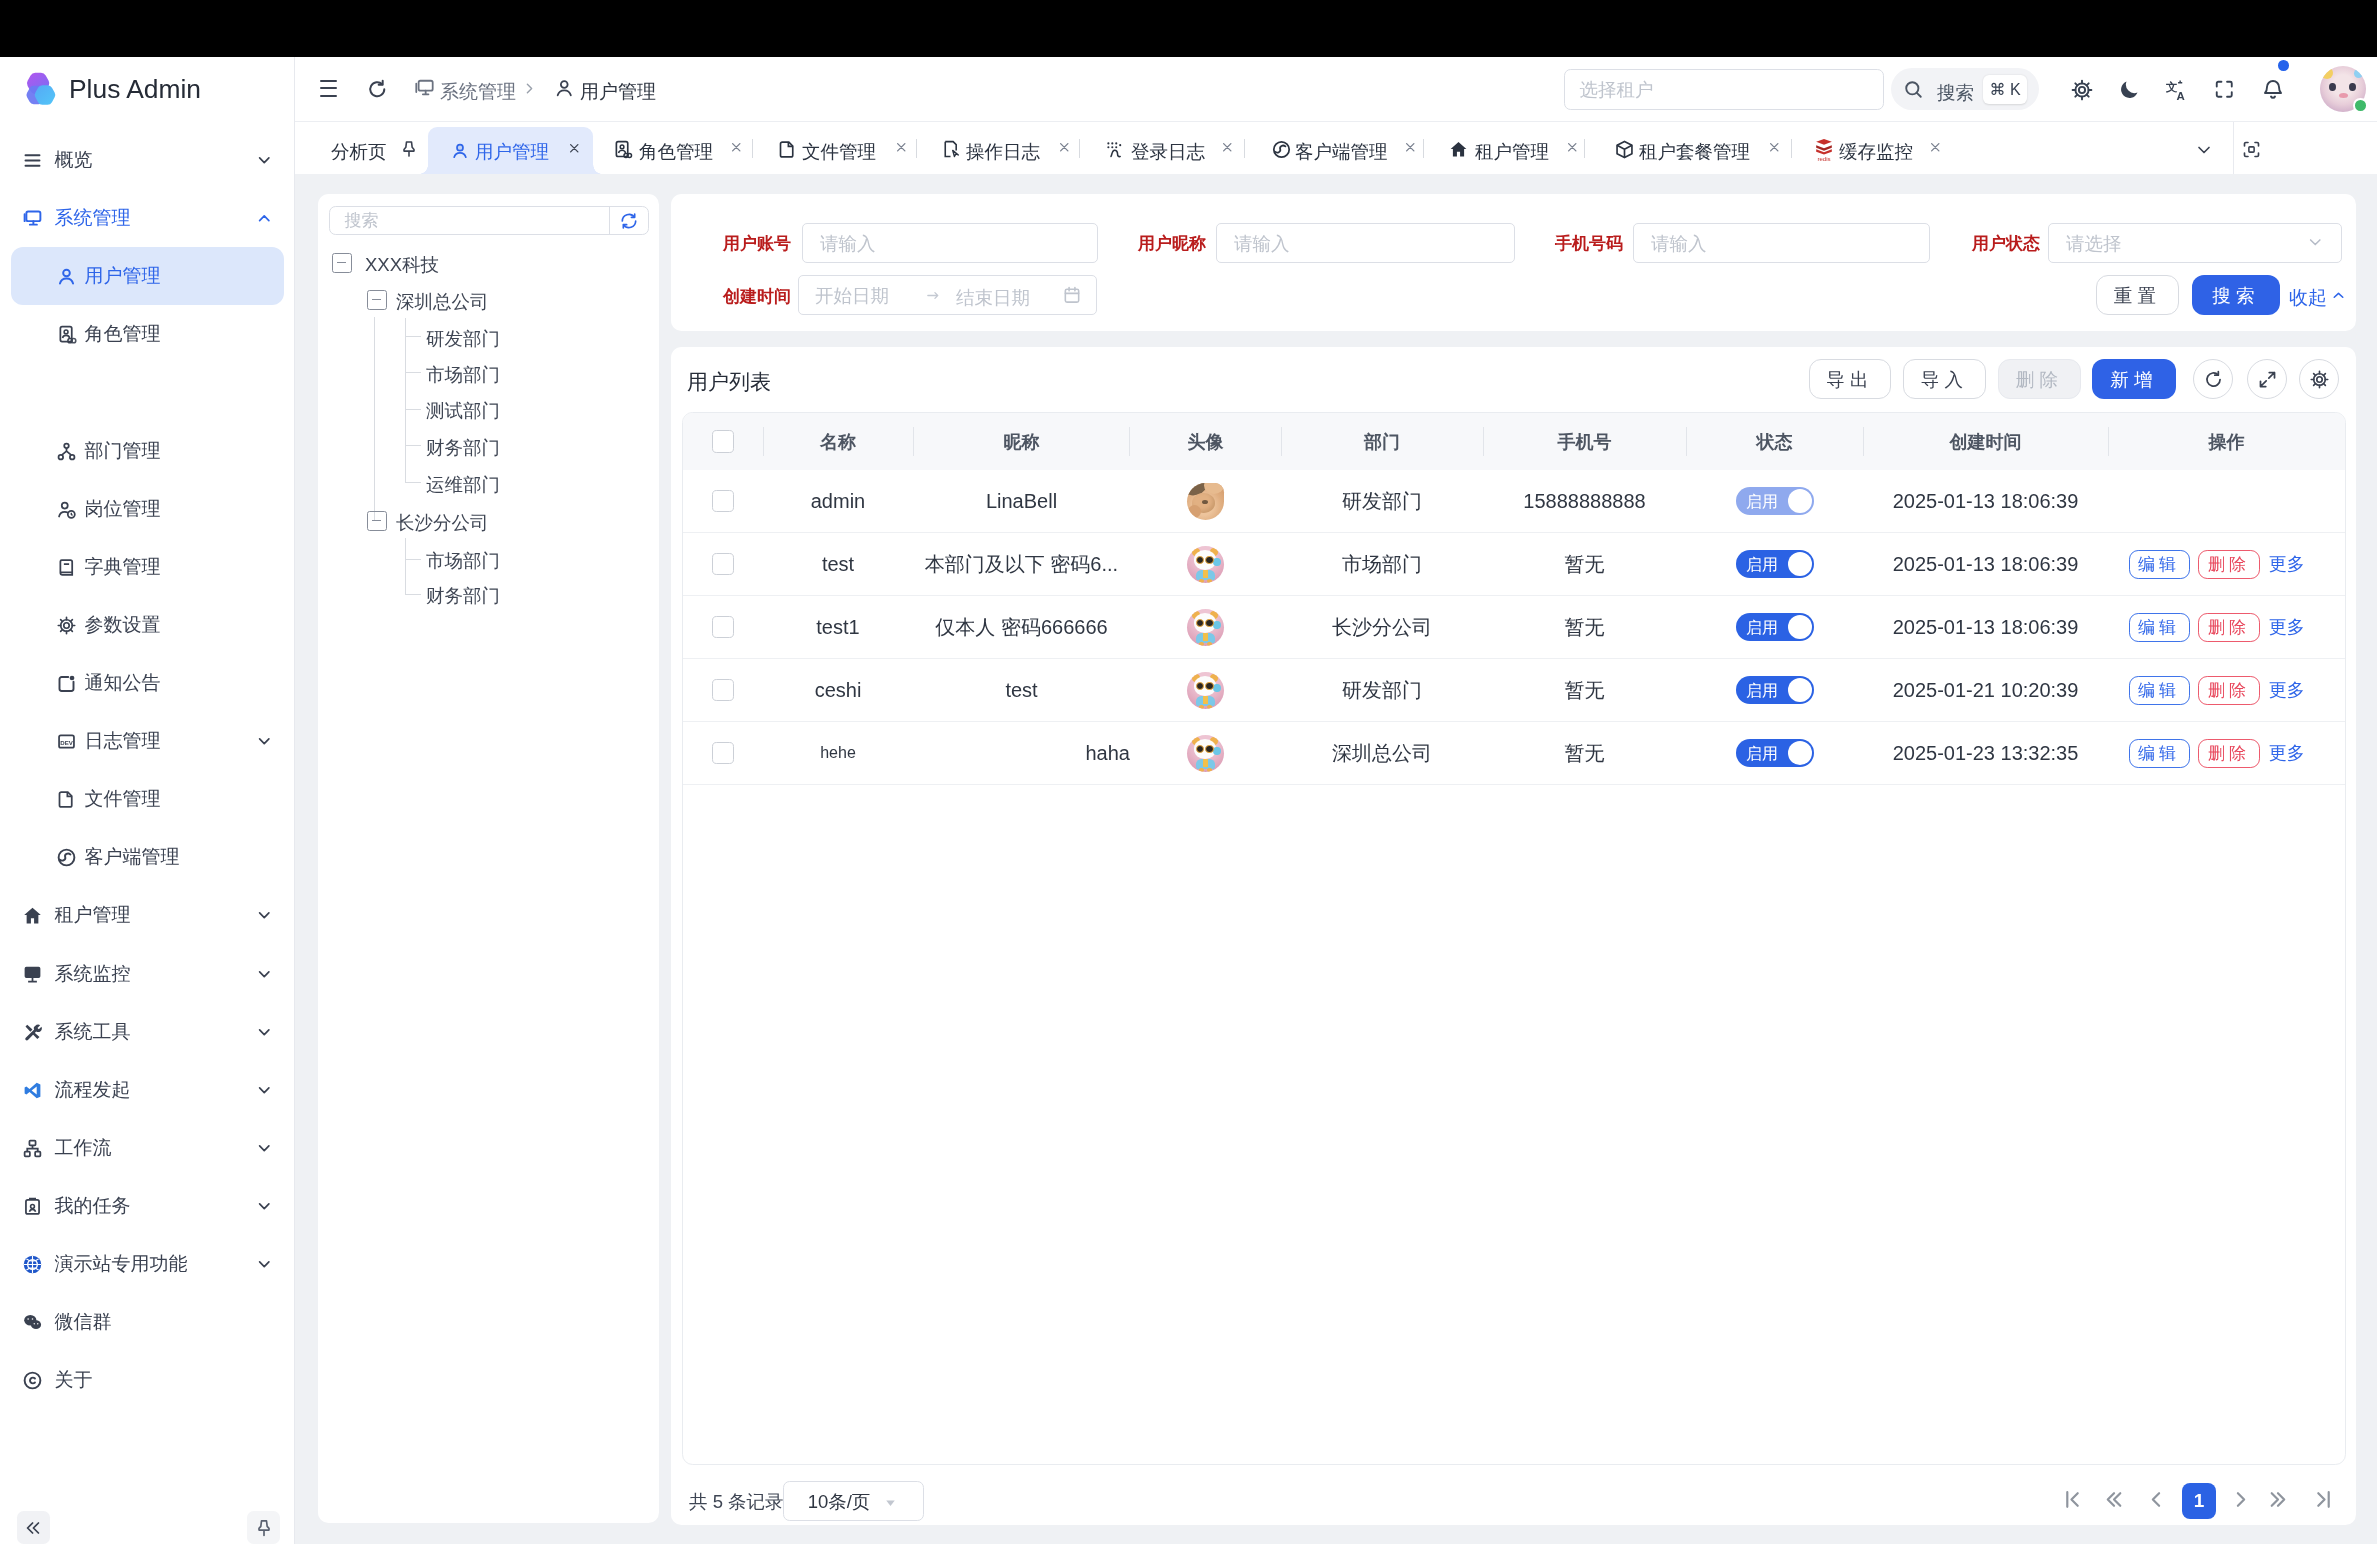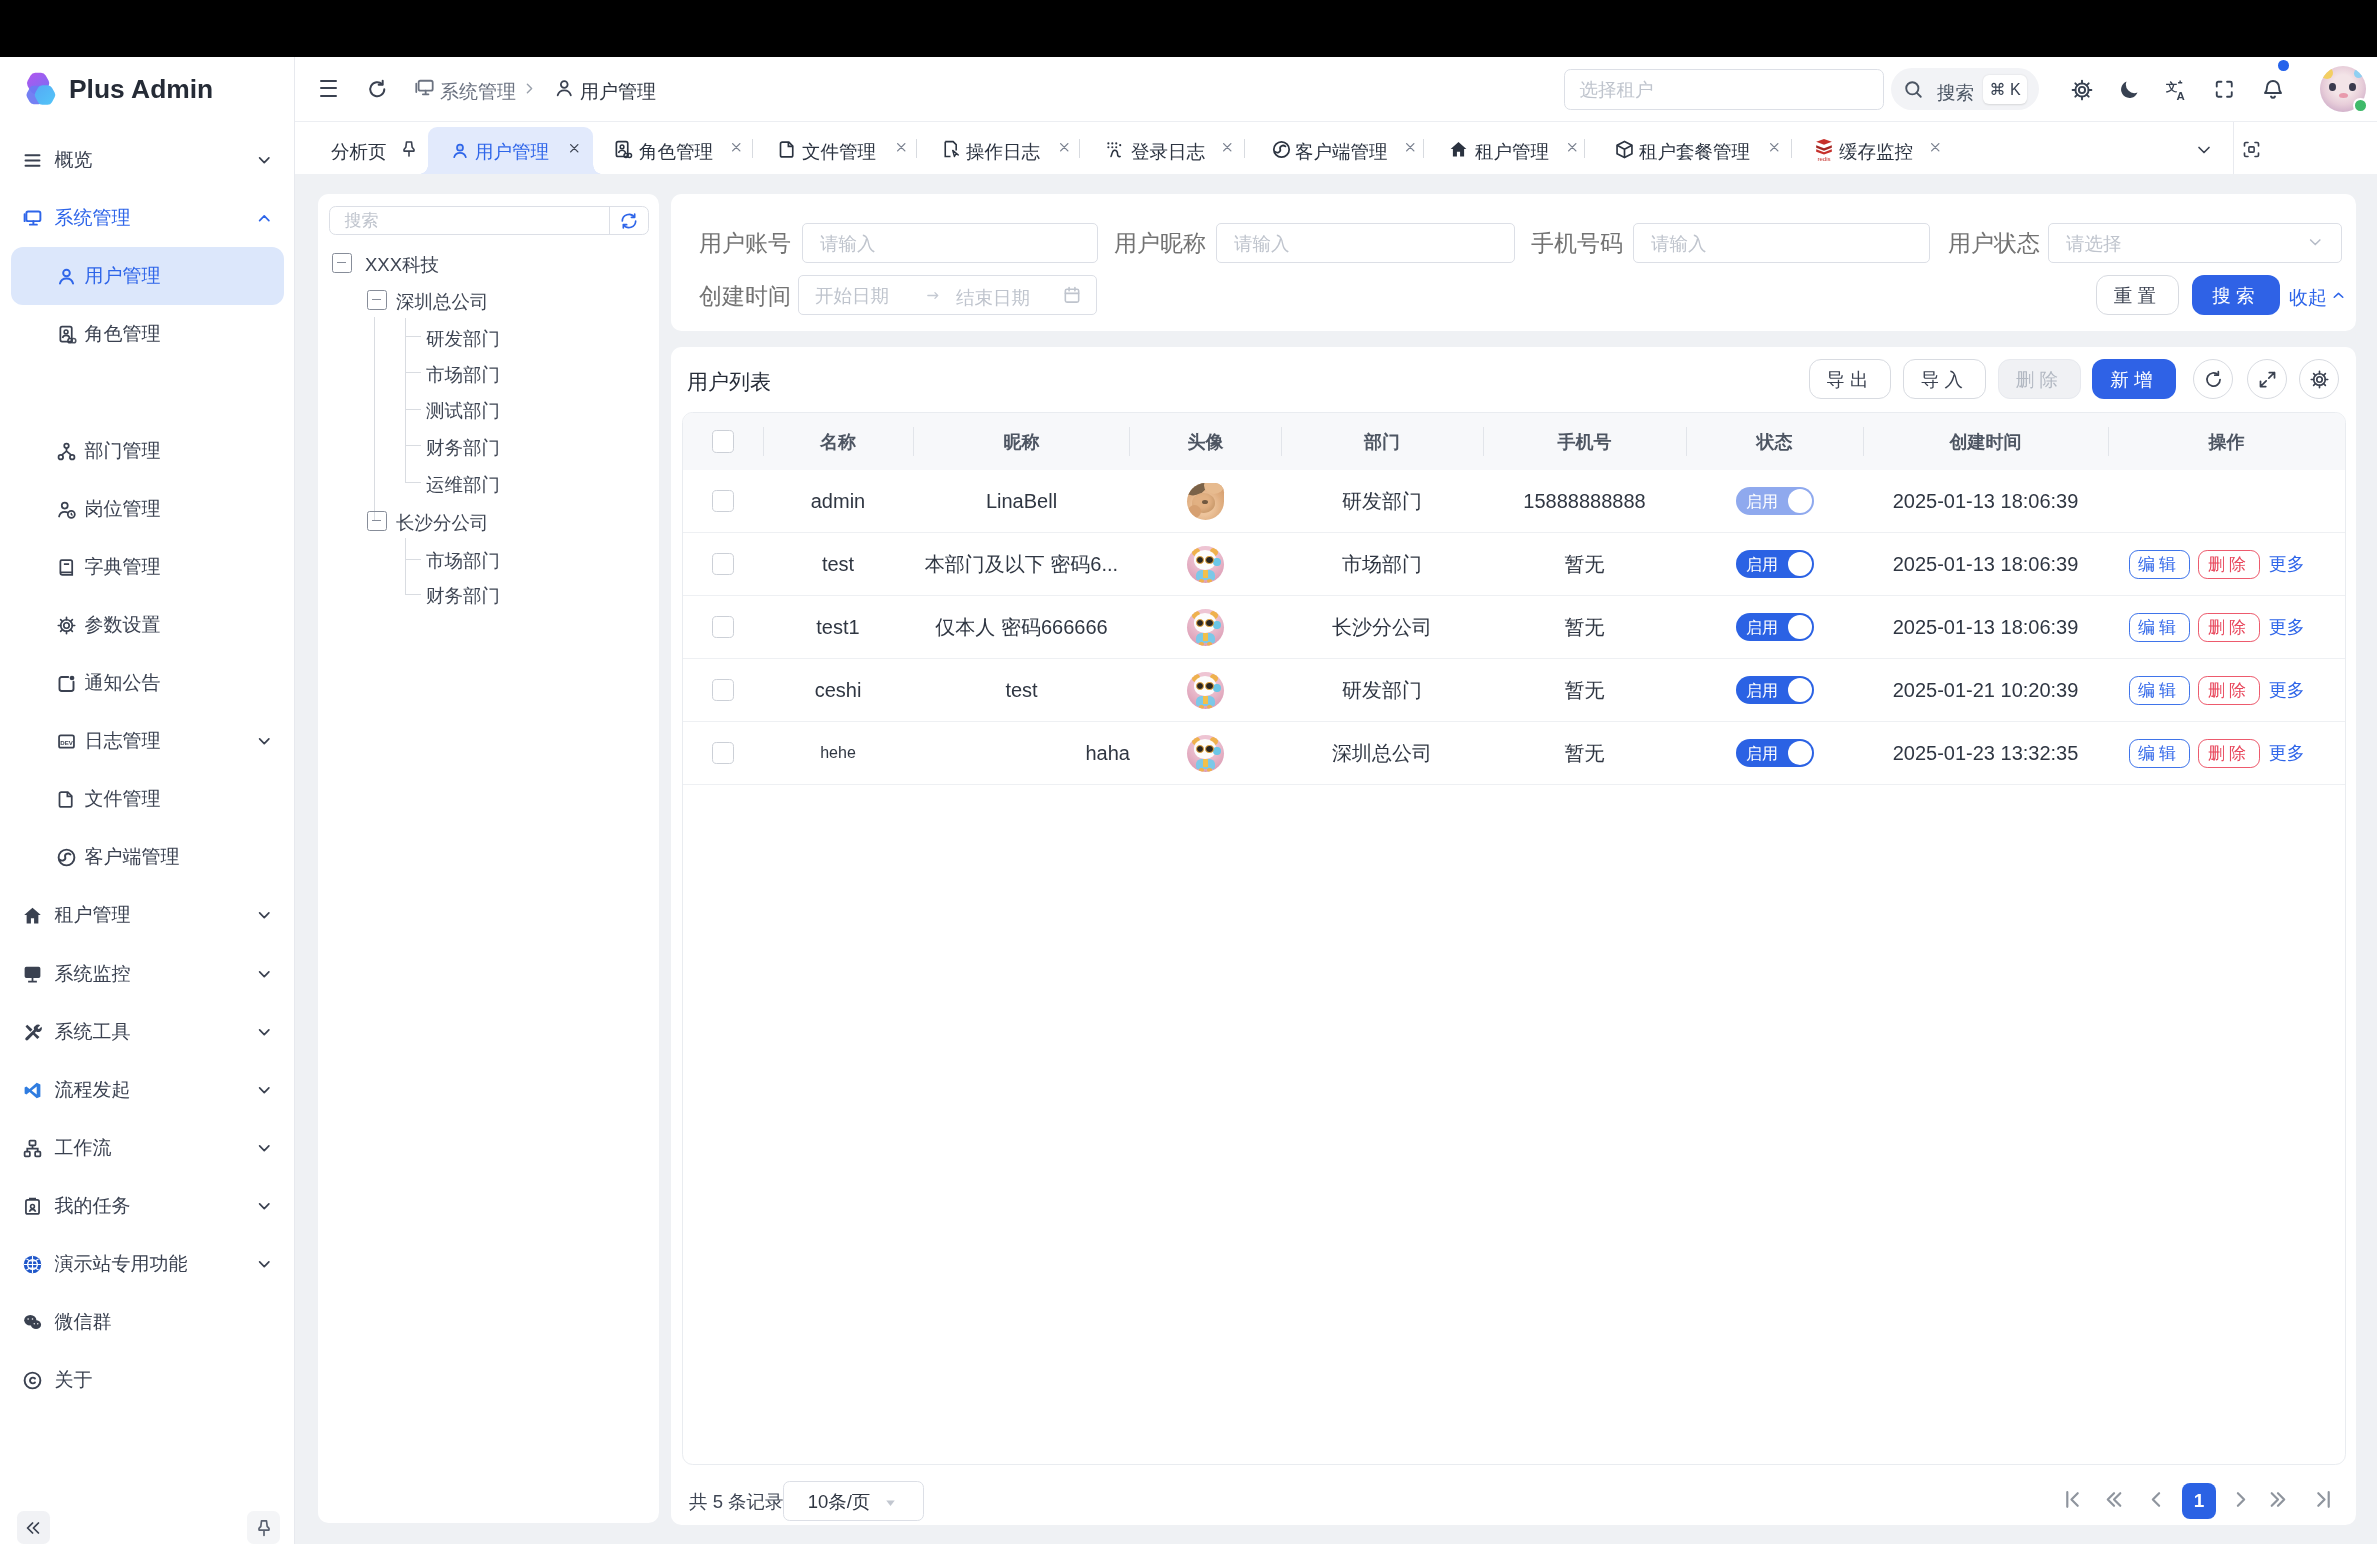--- a/index.html
+++ b/index.html
@@ -14,21 +14,21 @@
 .content{position:absolute;left:295px;top:174px;width:2083px;height:1370px;background:#eff1f4}
 .card{position:absolute;background:#fff;border-radius:10.6px}
 .mi{position:absolute;left:10.6px;width:273px;height:58px;display:flex;align-items:center;color:#3a4150}
 .mi .txt{font-size:19px}
 .mi.active{background:#dce7fb;border-radius:12px;color:#2e65e9}
 .mi .ic1{position:absolute;left:11.2px;width:21px;height:21px}
 .mi .ic2{position:absolute;left:45px;width:21px;height:21px}
 .mi .t1{position:absolute;left:44px}
 .mi .t2{position:absolute;left:74px}
 .mi .chev{position:absolute;left:244px;width:18.5px;height:18.5px}
-.lbl{position:absolute;font-size:23px;font-weight:400;color:#737373;transform:translateY(-50%)}
+.lbl{position:absolute;font-size:17px;font-weight:700;color:#b91c1c;transform:translateY(-50%)}
 .inp{position:absolute;border:1.3px solid #dcdfe6;border-radius:5px;background:#fff;display:flex;align-items:center;font-size:18.5px;color:#bfc4cd}
 .btn{position:absolute;display:flex;align-items:center;justify-content:center;font-size:18.5px;border-radius:12px;letter-spacing:5.3px}
 .btn.plain{background:#fff;border:1.3px solid #d8dbe1;color:#3a4150}
 .btn.blue{background:#2f62e6;color:#fff}
 .btn.dis{background:#f0f1f4;border:1.3px solid #e7e9ee;color:#b2b8c2}
 .cbtn{position:absolute;width:40px;height:40px;border-radius:50%;background:#fff;border:1.3px solid #d8dbe1;display:flex;align-items:center;justify-content:center}
 .ck{width:22.5px;height:22.5px;border:1.3px solid #ccd0d7;border-radius:4.6px;background:#fff}
 </style>
 </head>
 <body>
@@ -42,21 +42,21 @@
         </linearGradient>
 <linearGradient id="lg2" x1="0" y1="0" x2="1" y2="1">
           <stop offset="0" stop-color="#55a9f5"></stop>
           <stop offset="1" stop-color="#53c6f8"></stop>
         </linearGradient>
       </defs>
 <path d="M21.5 1.5h7.4a7 7 0 0 1 6.1 3.6l3.8 6.8a7 7 0 0 1 0 6.8l-3.8 6.8a7 7 0 0 1-6.1 3.6h-7.4a7 7 0 0 1-6.1-3.6l-3.8-6.8a7 7 0 0 1 0-6.8l3.8-6.8a7 7 0 0 1 6.1-3.6z" fill="url(#lg1)" transform="translate(2,1) scale(1.18)"></path>
 <path d="M21.5 1.5h7.4a7 7 0 0 1 6.1 3.6l3.8 6.8a7 7 0 0 1 0 6.8l-3.8 6.8a7 7 0 0 1-6.1 3.6h-7.4a7 7 0 0 1-6.1-3.6l-3.8-6.8a7 7 0 0 1 0-6.8l3.8-6.8a7 7 0 0 1 6.1-3.6z" fill="#6d79f2" opacity=".95" transform="translate(3,21) scale(1.02)"></path>
 <path d="M21.5 1.5h7.4a7 7 0 0 1 6.1 3.6l3.8 6.8a7 7 0 0 1 0 6.8l-3.8 6.8a7 7 0 0 1-6.1 3.6h-7.4a7 7 0 0 1-6.1-3.6l-3.8-6.8a7 7 0 0 1 0-6.8l3.8-6.8a7 7 0 0 1 6.1-3.6z" fill="url(#lg2)" transform="translate(15,20) scale(1.08)"></path>
 </svg>
-<div class="abs" style="left:69px;top:17px;font-size:26.4px;font-weight:700;color:#252b36">Plus Admin</div>
+<div class="abs" style="left:69px;top:17px;font-size:26.4px;font-weight:400;color:#252b36">Plus Admin</div>
 <div class="mi" style="top:74px">
       <svg class="ic1" viewBox="0 0 24 24">
         <path d="M4 6h16M4 12h16M4 18h16" stroke="#3a4150" stroke-width="2.2" stroke-linecap="round" fill="none"></path>
       </svg>
       <div class="txt t1" style="color:#3a4150">概览</div>
       <svg class="chev" viewBox="0 0 24 24">
         <path d="M6 9l6 6 6-6" stroke="#3a4150" stroke-width="2.2" fill="none" stroke-linecap="round" stroke-linejoin="round"></path>
       </svg>
     </div>
 <div class="mi" style="top:132px">

